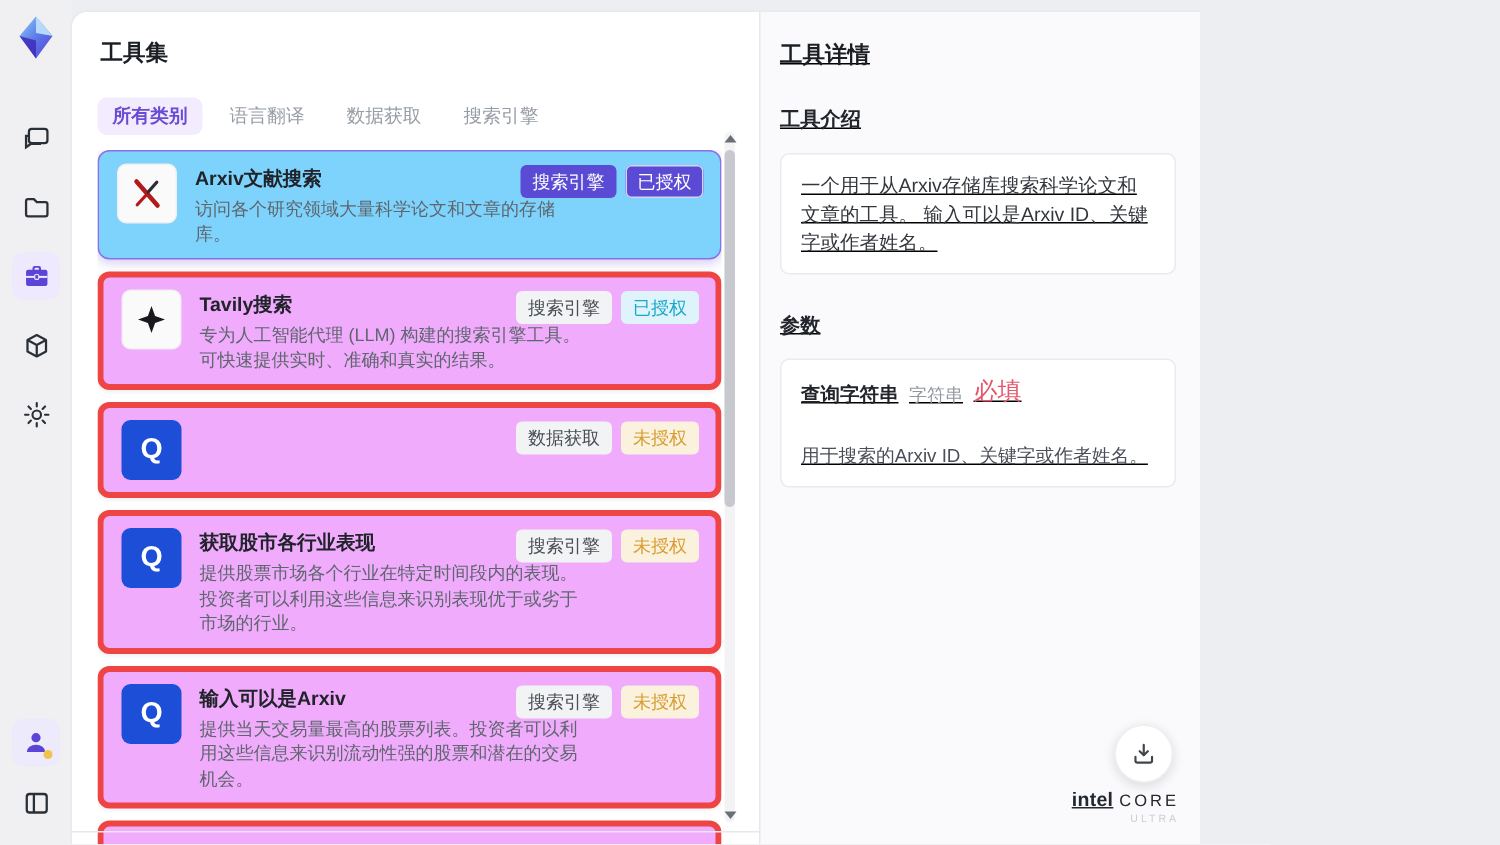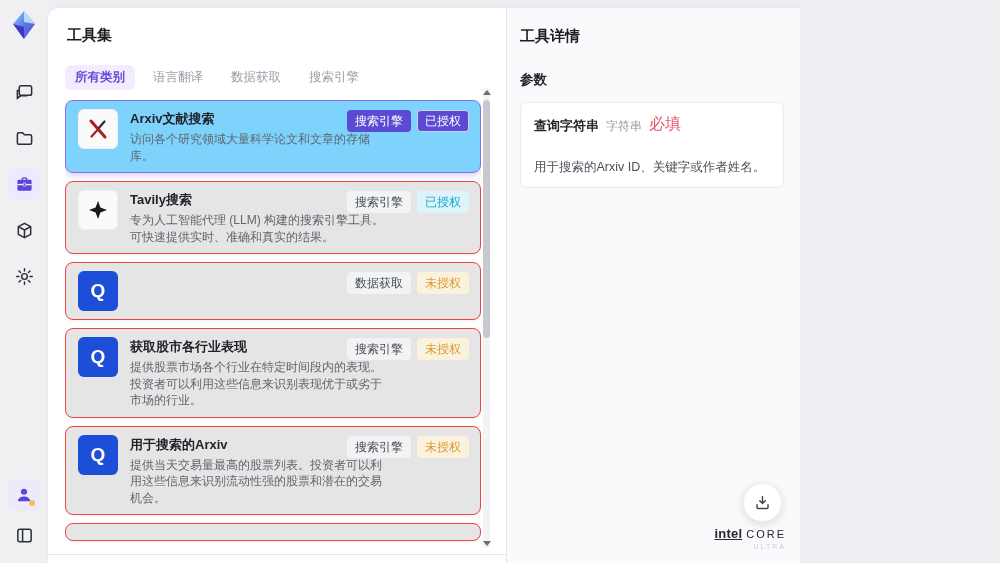--- a/index.html
+++ b/index.html
@@ -23,21 +23,21 @@
   .window{position:absolute;left:48px;top:8px;right:0;bottom:0;background:#FFFFFF;
     border-top-left-radius:10px;display:flex;overflow:hidden;box-shadow:0 0 0 1px #E9E9EC;}
 
   
   .left-panel{width:458px;position:relative;padding:16px 0 0 17px;box-sizing:border-box;}
   .panel-title{font-size:15px;font-weight:700;color:#1B1F24;margin:2px 0 0 2px;}
   .tabs{display:flex;gap:8px;margin-top:20px;font-size:12.5px;}
   .tab{padding:4px 10px;border-radius:6px;color:#979DA6;cursor:pointer;white-space:nowrap;}
   .tab.active{background:#F2ECFE;color:#6A4BD4;font-weight:700;}
   .cards{margin-top:10px;width:416px;height:467px;overflow:hidden;display:flex;flex-direction:column;gap:8px;}
-  .card{position:relative;background:#e5e5e5;border:1px solid #ef4444;border-radius:8px;
+  .card{position:relative;background:#f0abfc;border:4px solid #ef4444;border-radius:8px;
     box-shadow:0 1px 3px rgba(25,28,40,.07);padding:8px 12px;display:flex;gap:12px;cursor:pointer;flex:none;}
   .card.selected{background:#7dd3fc;border:1.5px solid #8B6FE8;box-shadow:0 2px 7px rgba(91,75,212,.28);}
   .tool-icon{width:40px;height:40px;border-radius:6px;flex:none;display:flex;align-items:center;justify-content:center;
     background:#FAFAFB;border:1px solid #F0F0F3;box-sizing:border-box;}
   .tool-icon.blue{background:#1D4ED8;border:none;color:#fff;font-weight:700;font-size:19px;}
   .card-body{padding-top:1px;min-width:0;}
   .tool-name{font-size:13px;font-weight:700;color:#20242A;line-height:18px;}
   .tool-desc{font-size:12px;color:#5F666E;line-height:16.5px;margin-top:3px;max-width:262px;}
   .badges{position:absolute;top:9px;right:11px;display:flex;gap:6px;}
   .pill{font-size:12px;line-height:1;padding:5px 8px;border-radius:4px;white-space:nowrap;}
@@ -49,21 +49,21 @@
 
   
   .scrollbar{position:absolute;top:80px;right:16px;width:7px;height:460px;background:#F3F3F5;border-radius:4px;}
   .scroll-thumb{position:absolute;top:12px;left:0;width:7px;height:238px;background:#C7C9CF;border-radius:4px;cursor:pointer;}
   .scroll-arrow{position:absolute;left:0;width:0;height:0;border-left:4px solid transparent;border-right:4px solid transparent;cursor:pointer;}
   .scroll-arrow.up{top:2px;border-bottom:5px solid #6A6E76;}
   .scroll-arrow.down{bottom:2px;border-top:5px solid #6A6E76;}
   .left-bottom-line{position:absolute;left:0;bottom:8px;width:458px;border-top:1px solid #E7E8EB;}
 
   
-  .right-panel{flex:1;background:#FAFAFC;border-left:1px solid #E7E8EB;padding:17px 16px 0 13px;box-sizing:border-box;}
+  .right-panel{flex:1;background:#FAFAFC;border-left:1px solid #E7E8EB;padding:17px 16px 0 13px;box-sizing:border-box;text-decoration:underline;}
   .detail-title{font-size:15px;font-weight:700;color:#1B1F24;margin-top:2px;}
   .section-heading{font-size:13.5px;font-weight:700;color:#22262C;margin-top:25px;}
   .info-card{margin-top:13px;background:#fff;border:1px solid #EAEAEE;border-radius:6px;padding:11px 13px;}
   .intro-text{font-size:13px;color:#33373D;line-height:19px;}
   .param-row1{display:flex;align-items:flex-end;gap:7px;}
   .param-name{font-size:13px;font-weight:700;color:#22262C;}
   .param-type{font-size:12px;color:#9096A0;}
   .param-required{font-size:16px;color:#E5576B;}
   .param-desc{font-size:12.5px;color:#4A4F57;margin-top:24px;line-height:17px;}
 
@@ -229,21 +229,21 @@
           </div>
           <div class="badges">
             <span class="pill cat">搜索引擎</span>
             <span class="pill no">未授权</span>
           </div>
         </div>
 
         <div class="card">
           <div class="tool-icon blue">Q</div>
           <div class="card-body">
-            <div class="tool-name">用于搜索的Arxiv</div>
+            <div class="tool-name">输入可以是Arxiv</div>
             <div class="tool-desc">提供当天交易量最高的股票列表。投资者可以利用这些信息来识别流动性强的股票和潜在的交易机会。</div>
           </div>
           <div class="badges">
             <span class="pill cat">搜索引擎</span>
             <span class="pill no">未授权</span>
           </div>
         </div>
 
         <div class="card">
           
@@ -256,20 +256,24 @@
         <span class="scroll-arrow up"></span>
         <span class="scroll-thumb"></span>
         <span class="scroll-arrow down"></span>
       </div>
       <div class="left-bottom-line"></div>
     </section>
 
     <section class="right-panel">
       <div class="detail-title">工具详情</div>
 
+      <div class="section-heading">工具介绍</div>
+      <div class="info-card">
+        <div class="intro-text">一个用于从Arxiv存储库搜索科学论文和文章的工具。 输入可以是Arxiv ID、关键字或作者姓名。</div>
+      </div>
 
       <div class="section-heading">参数</div>
       <div class="info-card">
         <div class="param-row1">
           <span class="param-name">查询字符串</span>
           <span class="param-type">字符串</span>
           <span class="param-required">必填</span>
         </div>
         <div class="param-desc">用于搜索的Arxiv ID、关键字或作者姓名。</div>
       </div>

